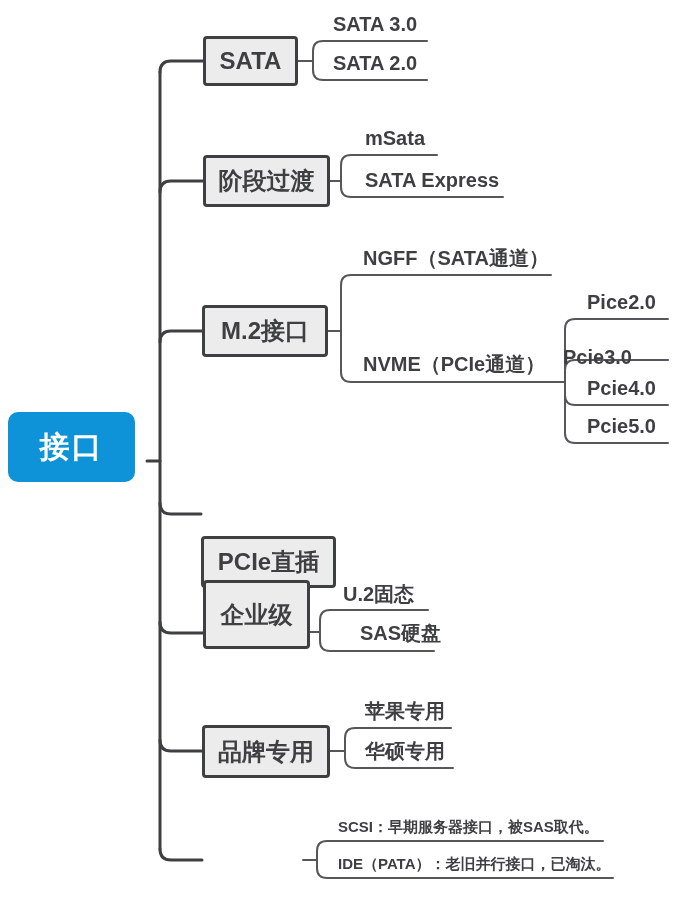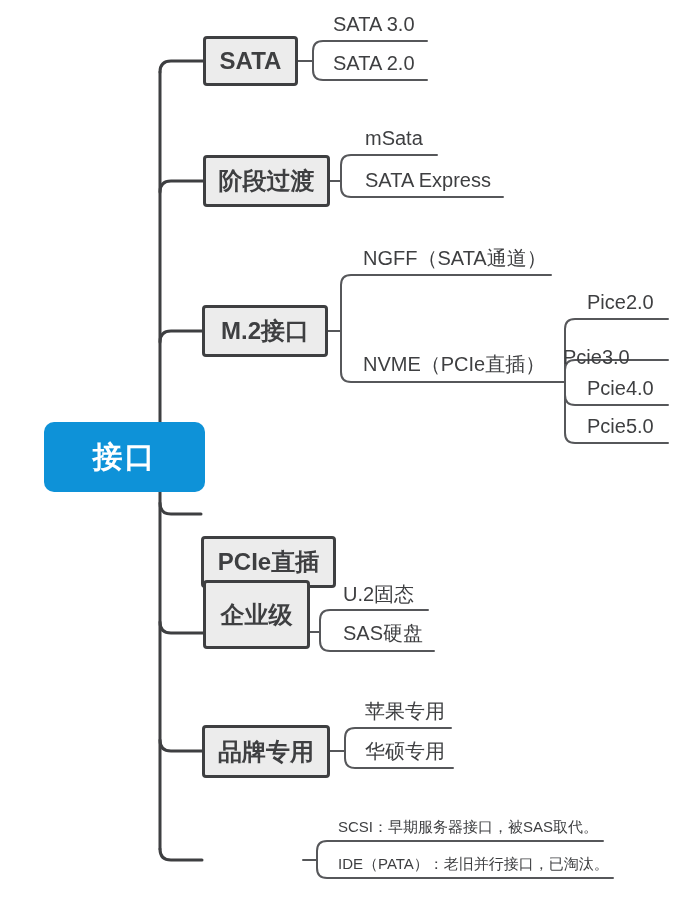--- a/index.html
+++ b/index.html
@@ -15,21 +15,21 @@
     background:var(--root-bg,#0e92d8); color:var(--root-text,#ffffff);
     border-radius:10px; font-size:30px; font-weight:bold; letter-spacing:2px;
   }
   .node-box {
     position:absolute; display:flex; align-items:center; justify-content:center;
     background:var(--box-bg,#ececec); border:3px solid var(--box-border,#3e3f41);
     border-radius:4px; box-sizing:border-box;
     font-size:24px; font-weight:bold; color:var(--text,#3e3f41); white-space:nowrap;
   }
   .leaf {
-    position:absolute; font-size:20px; line-height:22px; font-weight:normal;
+    position:absolute; font-size:20px; line-height:22px; font-weight:bold;
     color:var(--text,#3e3f41); white-space:nowrap;
   }
   .leaf.small { font-size:15px; line-height:17px; }
 </style>
 </head>
 <body>
 
 <div class="canvas">
 
   <svg class="links" width="687" height="908">
@@ -56,45 +56,45 @@
       <path d="M565,395 Q565,405 575,405 H668"></path>
       <path d="M308,632 H320"></path>
       <path d="M428,610 H330 Q320,610 320,620 V641 Q320,651 330,651 H434"></path>
       <path d="M330,751 H345"></path>
       <path d="M451,728 H355 Q345,728 345,738 V758 Q345,768 355,768 H453"></path>
       <path d="M303,860 H317"></path>
       <path d="M603,841 H327 Q317,841 317,851 V868 Q317,878 327,878 H613"></path>
     </g>
   </svg>
 
-  <div class="root-box" style="left:8px; top:422px; width:161px; height:70px;margin-left:36px;">接口</div>
+  <div class="root-box" style="left:8px; top:412px; width:127px; height:70px;">接口</div>
 
   <div class="node-box" style="left:203px; top:36px;  width:95px;  height:50px;">SATA</div>
   <div class="node-box" style="left:203px; top:155px; width:127px; height:52px;">阶段过渡</div>
   <div class="node-box" style="left:202px; top:305px; width:126px; height:52px;">M.2接口</div>
   <div class="node-box" style="left:201px; top:488px; width:135px; height:52px;margin-top:48px;">PCIe直插</div>
   <div class="node-box" style="left:203px; top:580px; width:107px; height:69px;">企业级</div>
   <div class="node-box" style="left:202px; top:725px; width:128px; height:53px;">品牌专用</div>
 
   <div class="leaf" style="left:333px; top:13px;">SATA 3.0</div>
   <div class="leaf" style="left:333px; top:52px;">SATA 2.0</div>
 
   <div class="leaf" style="left:365px; top:127px;">mSata</div>
   <div class="leaf" style="left:365px; top:169px;">SATA Express</div>
 
   <div class="leaf" style="left:363px; top:247px;">NGFF（SATA通道）</div>
-  <div class="leaf" style="left:363px; top:353px;">NVME（PCIe直插）</div>
+  <div class="leaf" style="left:363px; top:353px;">NVME（PCIe通道）</div>
 
   <div class="leaf" style="left:587px; top:291px;">Pice2.0</div>
   <div class="leaf" style="left:563px; top:332px;margin-top:14px;">Pcie3.0</div>
   <div class="leaf" style="left:587px; top:377px;">Pcie4.0</div>
   <div class="leaf" style="left:587px; top:415px;">Pcie5.0</div>
 
   <div class="leaf" style="left:343px; top:583px;">U.2固态</div>
-  <div class="leaf" style="left:343px; top:622px;">SAS硬盘</div>
+  <div class="leaf" style="left:360px; top:622px;">SAS硬盘</div>
 
   <div class="leaf" style="left:365px; top:700px;">苹果专用</div>
   <div class="leaf" style="left:365px; top:740px;">华硕专用</div>
 
   <div class="leaf small" style="left:338px; top:818px;">SCSI：早期服务器接口，被SAS取代。</div>
   <div class="leaf small" style="left:338px; top:855px;">IDE（PATA）：老旧并行接口，已淘汰。</div>
 
 </div>
 
 </body></html>

